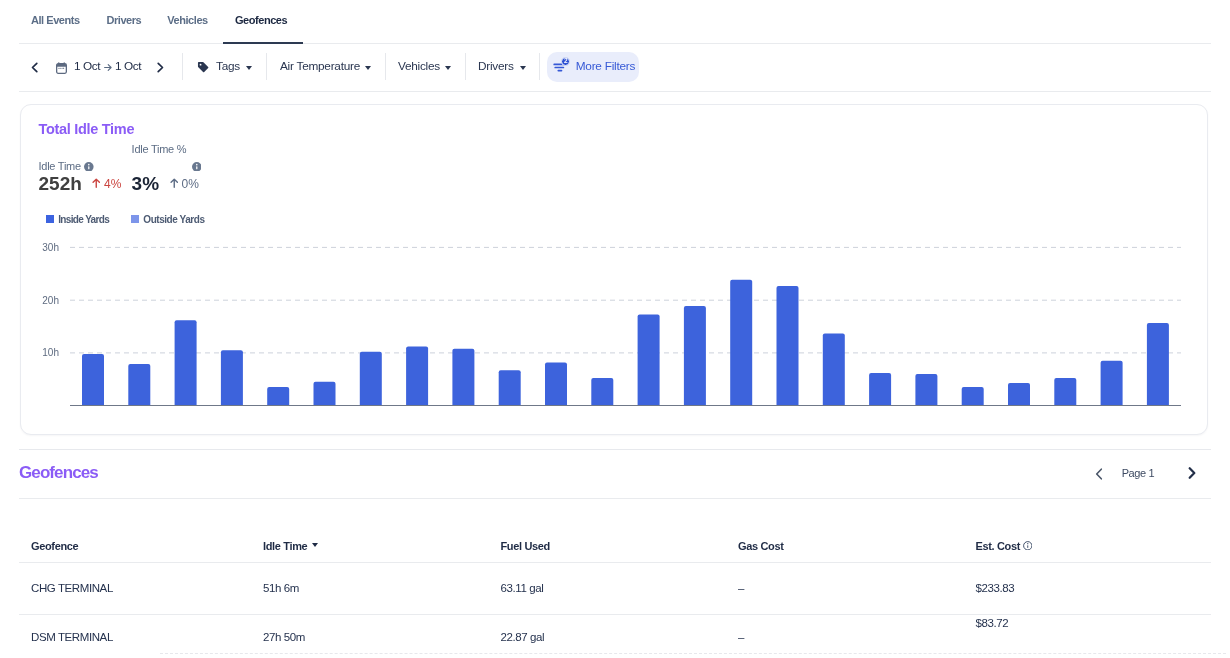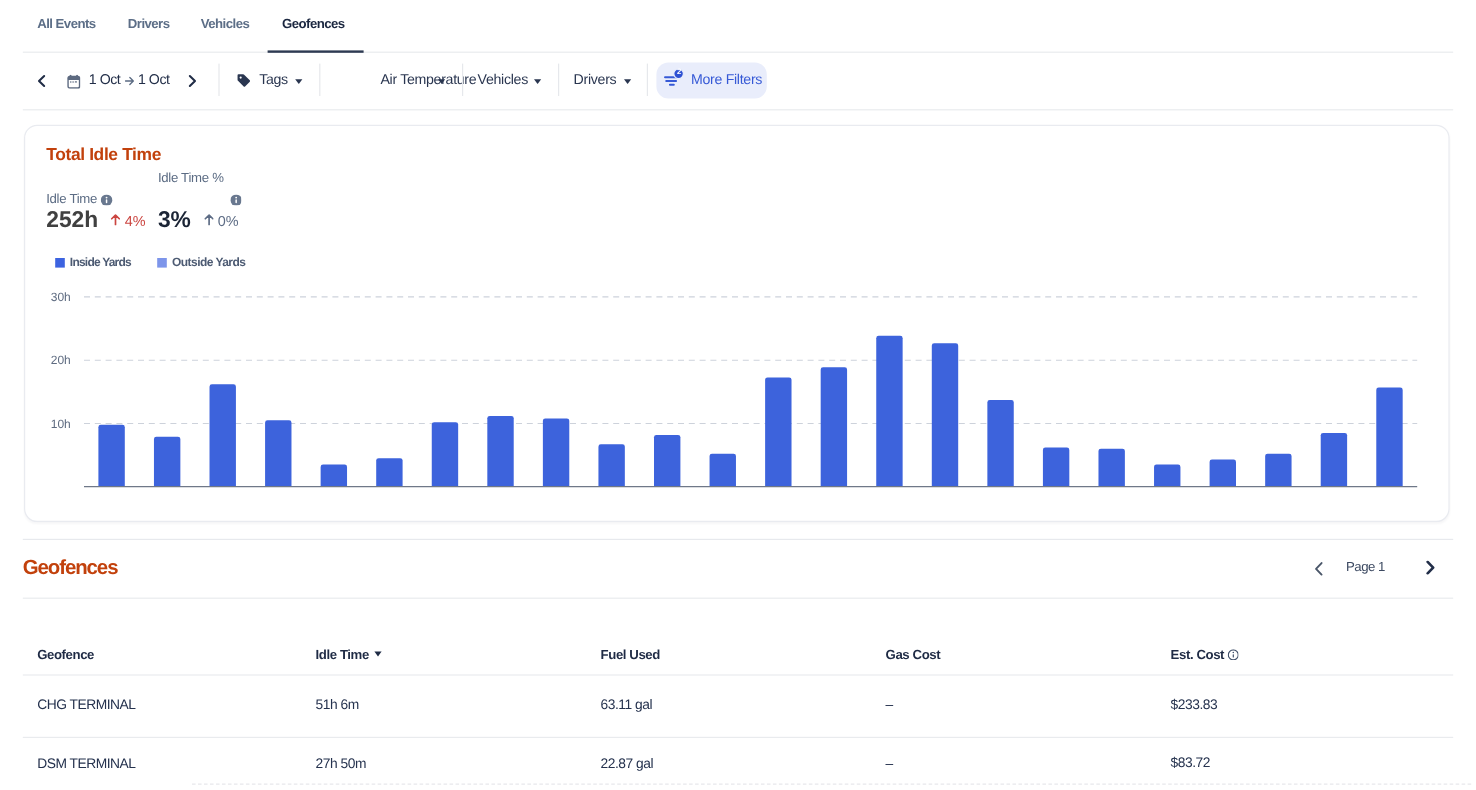--- a/index.html
+++ b/index.html
@@ -1,19 +1,19 @@
 <!DOCTYPE html>
 <html><head>
 <meta charset="utf-8">
 <style>
   * { margin:0; padding:0; box-sizing:border-box; }
   html,body { width:1230px; height:658px; background:#fff; font-family:"Liberation Sans", sans-serif; }
   #page { position:relative; width:1230px; height:658px; overflow:hidden; }
   .abs { position:absolute; line-height:1; white-space:nowrap; }
-  .navy { color:#c2410c; }
+  .navy { color:#8b5cf6; }
   .hline { position:absolute; left:19px; width:1192px; height:1px; background:#e9ebee; }
   .vdiv { position:absolute; top:53px; height:27px; width:1px; background:#e6e8ec; }
   .ftxt { position:absolute; line-height:1; top:61.4px; font-size:11.8px; letter-spacing:-0.25px; color:#2a3650; white-space:nowrap; }
   .caret { position:absolute; top:66.2px; width:0; height:0; border-left:3.3px solid transparent; border-right:3.3px solid transparent; border-top:4.2px solid #2a3650; }
   .tab { position:absolute; line-height:1; top:15.2px; font-size:11px; font-weight:700; letter-spacing:-0.45px; color:#5c6e87; white-space:nowrap; }
   .th { position:absolute; line-height:1; top:540.7px; font-size:11px; font-weight:700; letter-spacing:-0.35px; color:#1f2b45; white-space:nowrap; }
   .td { position:absolute; line-height:1; font-size:11.5px; letter-spacing:-0.4px; color:#25324e; white-space:nowrap; }
 </style>
 </head>
 <body>
@@ -50,21 +50,21 @@
   <div class="vdiv" style="left:182px;"></div>
 
   <svg class="abs" style="left:196.5px; top:61.3px;" width="12.5" height="12.5" viewBox="0 0 13 13">
     <path d="M1 1.8 q0-0.8 0.8-0.8 h4.1 q0.5 0 0.8 0.3 l4.9 4.9 q0.6 0.6 0 1.2 l-4.1 4.1 q-0.6 0.6 -1.2 0 L1.4 6.6 Q1 6.3 1 5.8 Z" fill="#2a3650"></path>
     <circle cx="3.7" cy="3.8" r="0.95" fill="#fff"></circle>
   </svg>
   <div class="ftxt" style="left:216px;">Tags</div>
   <div class="caret" style="left:246px;"></div>
 
   <div class="vdiv" style="left:265.5px;"></div>
-  <div class="ftxt" style="left:280px;margin-left:37px;">Air Temperature</div>
+  <div class="ftxt" style="left:280px;">Air Temperature</div>
   <div class="caret" style="left:364.7px;"></div>
 
   <div class="vdiv" style="left:385px;"></div>
   <div class="ftxt" style="left:398px;">Vehicles</div>
   <div class="caret" style="left:444.8px;"></div>
 
   <div class="vdiv" style="left:465px;"></div>
   <div class="ftxt" style="left:478px;">Drivers</div>
   <div class="caret" style="left:519.8px;"></div>
 
@@ -180,17 +180,17 @@
   <div class="td" style="left:500.5px; top:583.2px;">63.11 gal</div>
   <div class="td" style="left:738px; top:583.2px;">–</div>
   <div class="td" style="left:975.5px; top:583.2px;">$233.83</div>
 
   <div class="hline" style="top:614px;"></div>
 
   <div class="td" style="left:31px; top:631.8px;">DSM TERMINAL</div>
   <div class="td" style="left:263px; top:631.8px;">27h 50m</div>
   <div class="td" style="left:500.5px; top:631.8px;">22.87 gal</div>
   <div class="td" style="left:738px; top:631.8px;">–</div>
-  <div class="td" style="left:975.5px; top:631px;">$83.72</div>
+  <div class="td" style="left:975.5px; top:618px;">$83.72</div>
 
   <div class="abs" style="left:160px; top:652.5px; width:1066px; border-top:1px dashed #e7e8ec;"></div>
 
 </div>
 
 </body></html>

